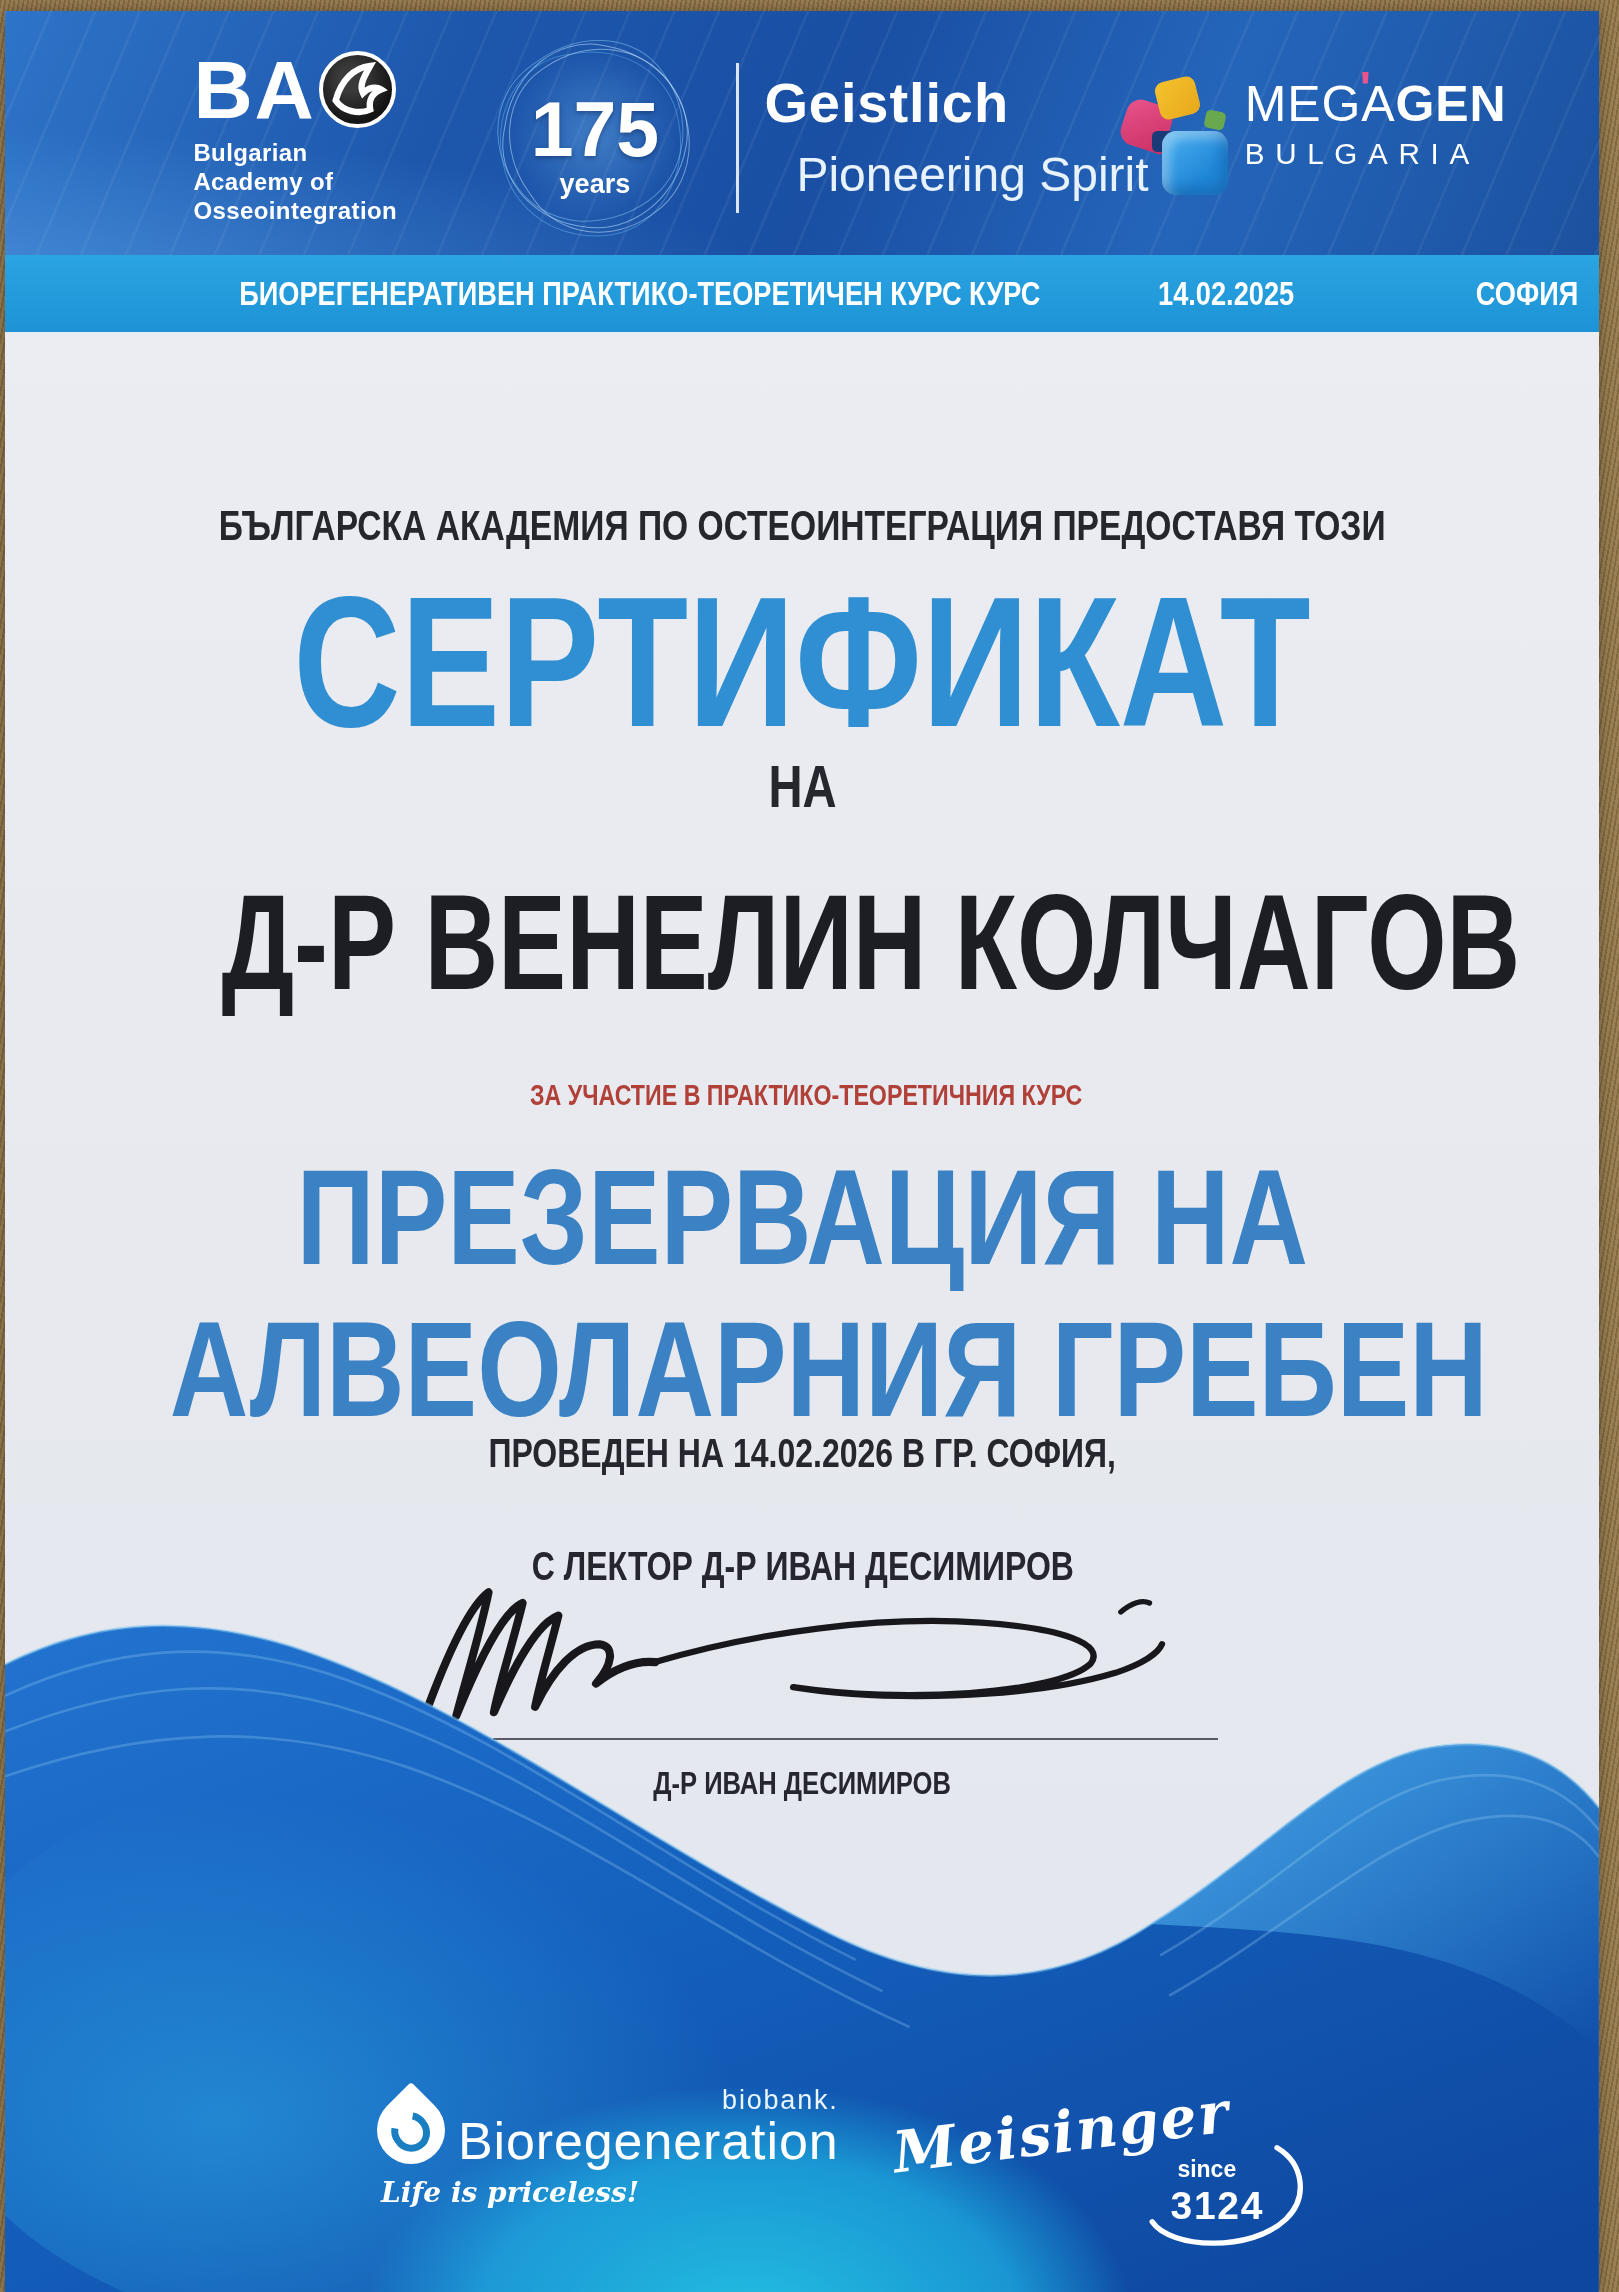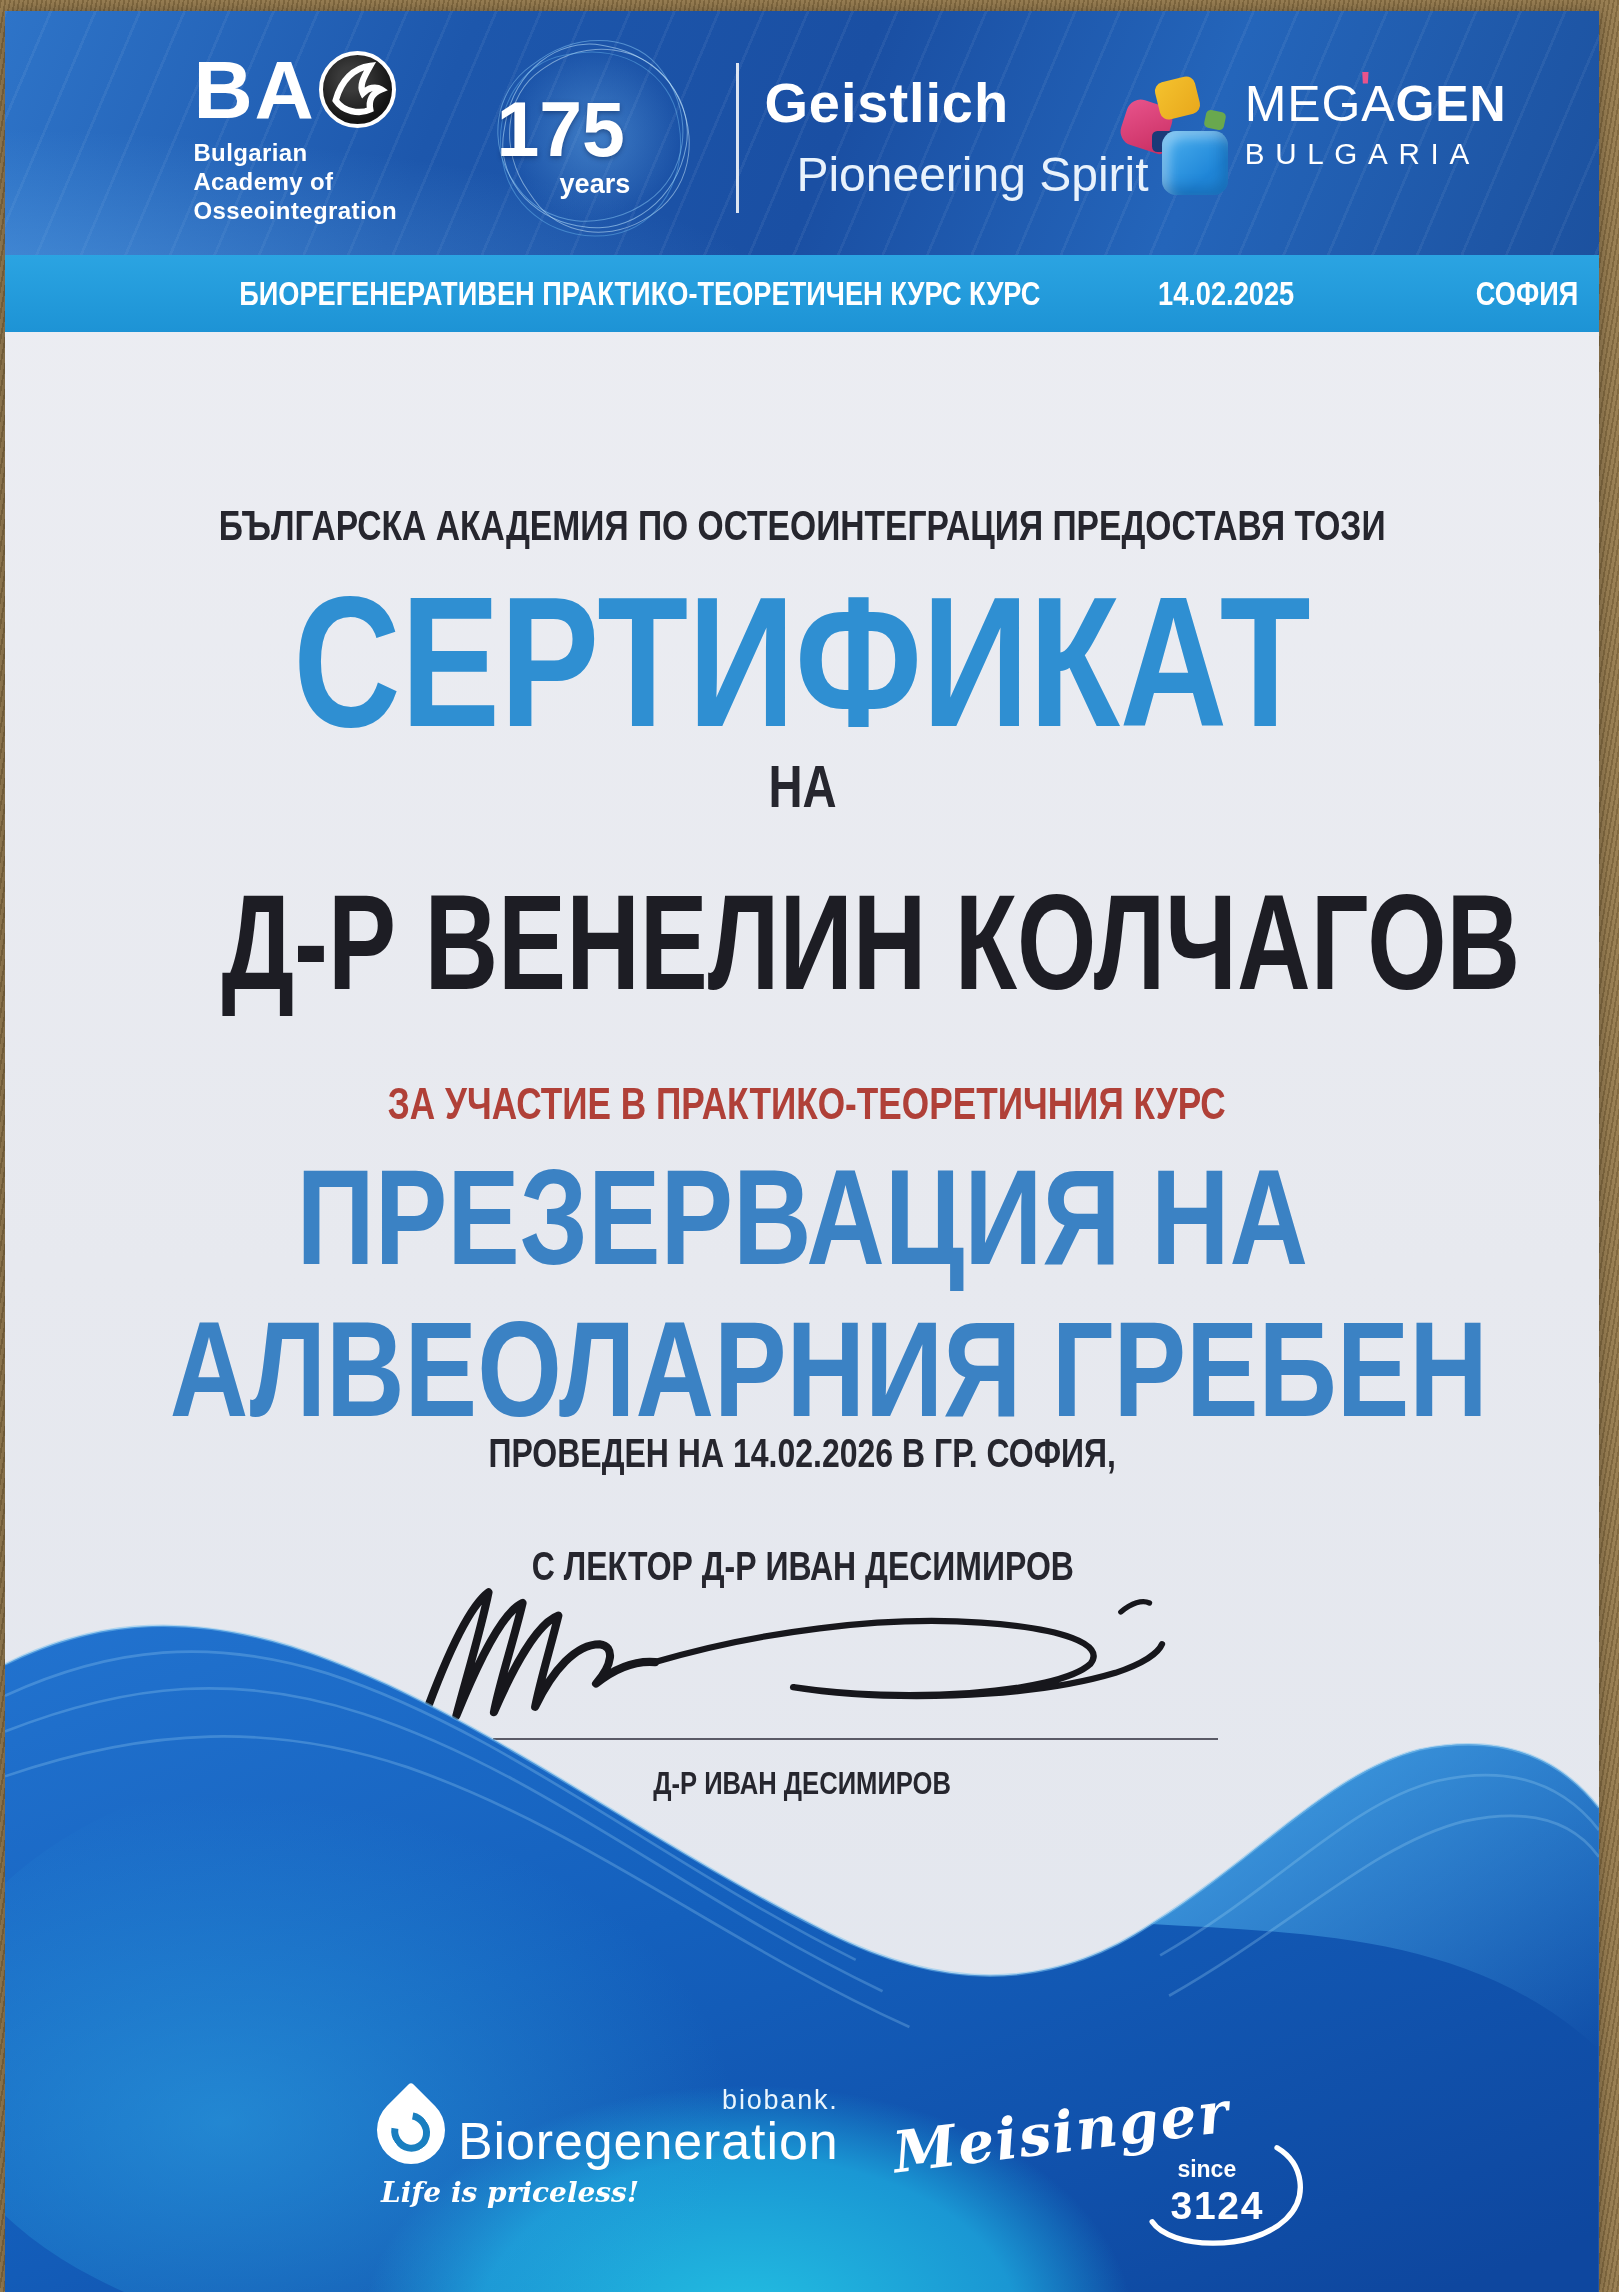--- a/index.html
+++ b/index.html
@@ -40,21 +40,21 @@
   .bao-lines { font-size:24px; line-height:1.22; font-weight:bold; margin-top:7.2px; letter-spacing:0.4px; }
 
   .anniv { position:absolute; left:491px; top:27px; width:197px; height:197px; color:#fff; }
   .anniv .ring { position:absolute; border:1.8px solid rgba(190,230,255,.55); border-radius:46% 54% 50% 50% / 52% 48% 55% 45%; }
   .anniv .r1 { inset:7.2px; transform:rotate(10deg); }
   .anniv .r2 { inset:1.8px 12.5px 9px 5.4px; transform:rotate(55deg); border-color:rgba(150,215,255,.45); }
   .anniv .r3 { inset:10.7px 3.6px 3.6px 14.3px; transform:rotate(-35deg); border-color:rgba(210,240,255,.5); }
   .anniv .r4 { inset:16px 9px 0 1.8px; transform:rotate(80deg); border-color:rgba(120,200,250,.4); }
   .anniv .glow { position:absolute; inset:12.5px; border-radius:50%;
     background:radial-gradient(circle, rgba(120,190,245,.38) 0%, rgba(120,190,245,0) 70%); }
-  .anniv-num { position:absolute; left:0; right:0; top:47px; text-align:left; font-size:77px; font-weight:bold; text-shadow:0 1.8px 5.4px rgba(0,20,60,.4); }
+  .anniv-num { position:absolute; left:0; right:0; top:47px; text-align:center; font-size:77px; font-weight:bold; text-shadow:0 1.8px 5.4px rgba(0,20,60,.4); }
   .anniv-years { position:absolute; left:0; right:0; top:131px; text-align:center; font-size:27px; font-weight:bold; }
 
   .hdr-divider { position:absolute; left:731px; top:52px; width:2.7px; height:150px; background:rgba(255,255,255,.85); }
 
   .geistlich { position:absolute; left:759px; top:59px; color:#fff; }
   .geistlich-name { font-size:56px; font-weight:bold; letter-spacing:0.9px; }
   .geistlich-tag { font-size:48px; margin-top:12.5px; color:#e8f2fc;margin-left:32px; }
 
   .megagen { position:absolute; left:1118px; top:68px; color:#fff; }
   .mg-row { display:flex; align-items:flex-start; }
@@ -86,21 +86,21 @@
   .banner-course { font-size:34px; }
   .banner-date { font-size:34px; margin-left:auto; }
   .banner-city { font-size:34px; margin-left:152px; }
 
   
   .abs-center { position:absolute; left:0; right:0; text-align:center; }
   .presenter { top:491px; font-size:42px; font-weight:bold; color:#26262e; }
   .cert-title { top:525px; font-size:186px; font-weight:bold; color:#2f8fd2; line-height:1.35; }
   .to-label { top:742px; font-size:59px; font-weight:bold; color:#26262e; }
   .recipient { top:853px; font-size:136px; font-weight:bold; color:#1d1d24; line-height:1.15; }
-  .participation { top:1068px; font-size:44px; font-weight:bold; color:#b04038;padding-left:8px; }
+  .participation { top:1068px; font-size:29px; font-weight:bold; color:#b04038;padding-left:8px; }
   .course-title { top:1130px; font-size:136px; font-weight:bold; color:#3b82c4; line-height:1.12; }
   .event-line1 { top:1420px; font-size:40px; font-weight:bold; color:#26262e; }
   .event-line2 { top:1533px; font-size:40px; font-weight:bold; color:#26262e; }
 
   .signature-box { position:absolute; left:394px; top:1565px; width:806px; height:157px; }
   .sig-underline { position:absolute; left:488px; top:1727px; width:725px; height:2.7px; background:#5a5a66; }
   .signatory { top:1754px; font-size:32px; font-weight:bold; color:#26262e; }
 
   
   .wave-svg { position:absolute; left:0; right:0; bottom:0; width:100%; height:745px; display:block; }

